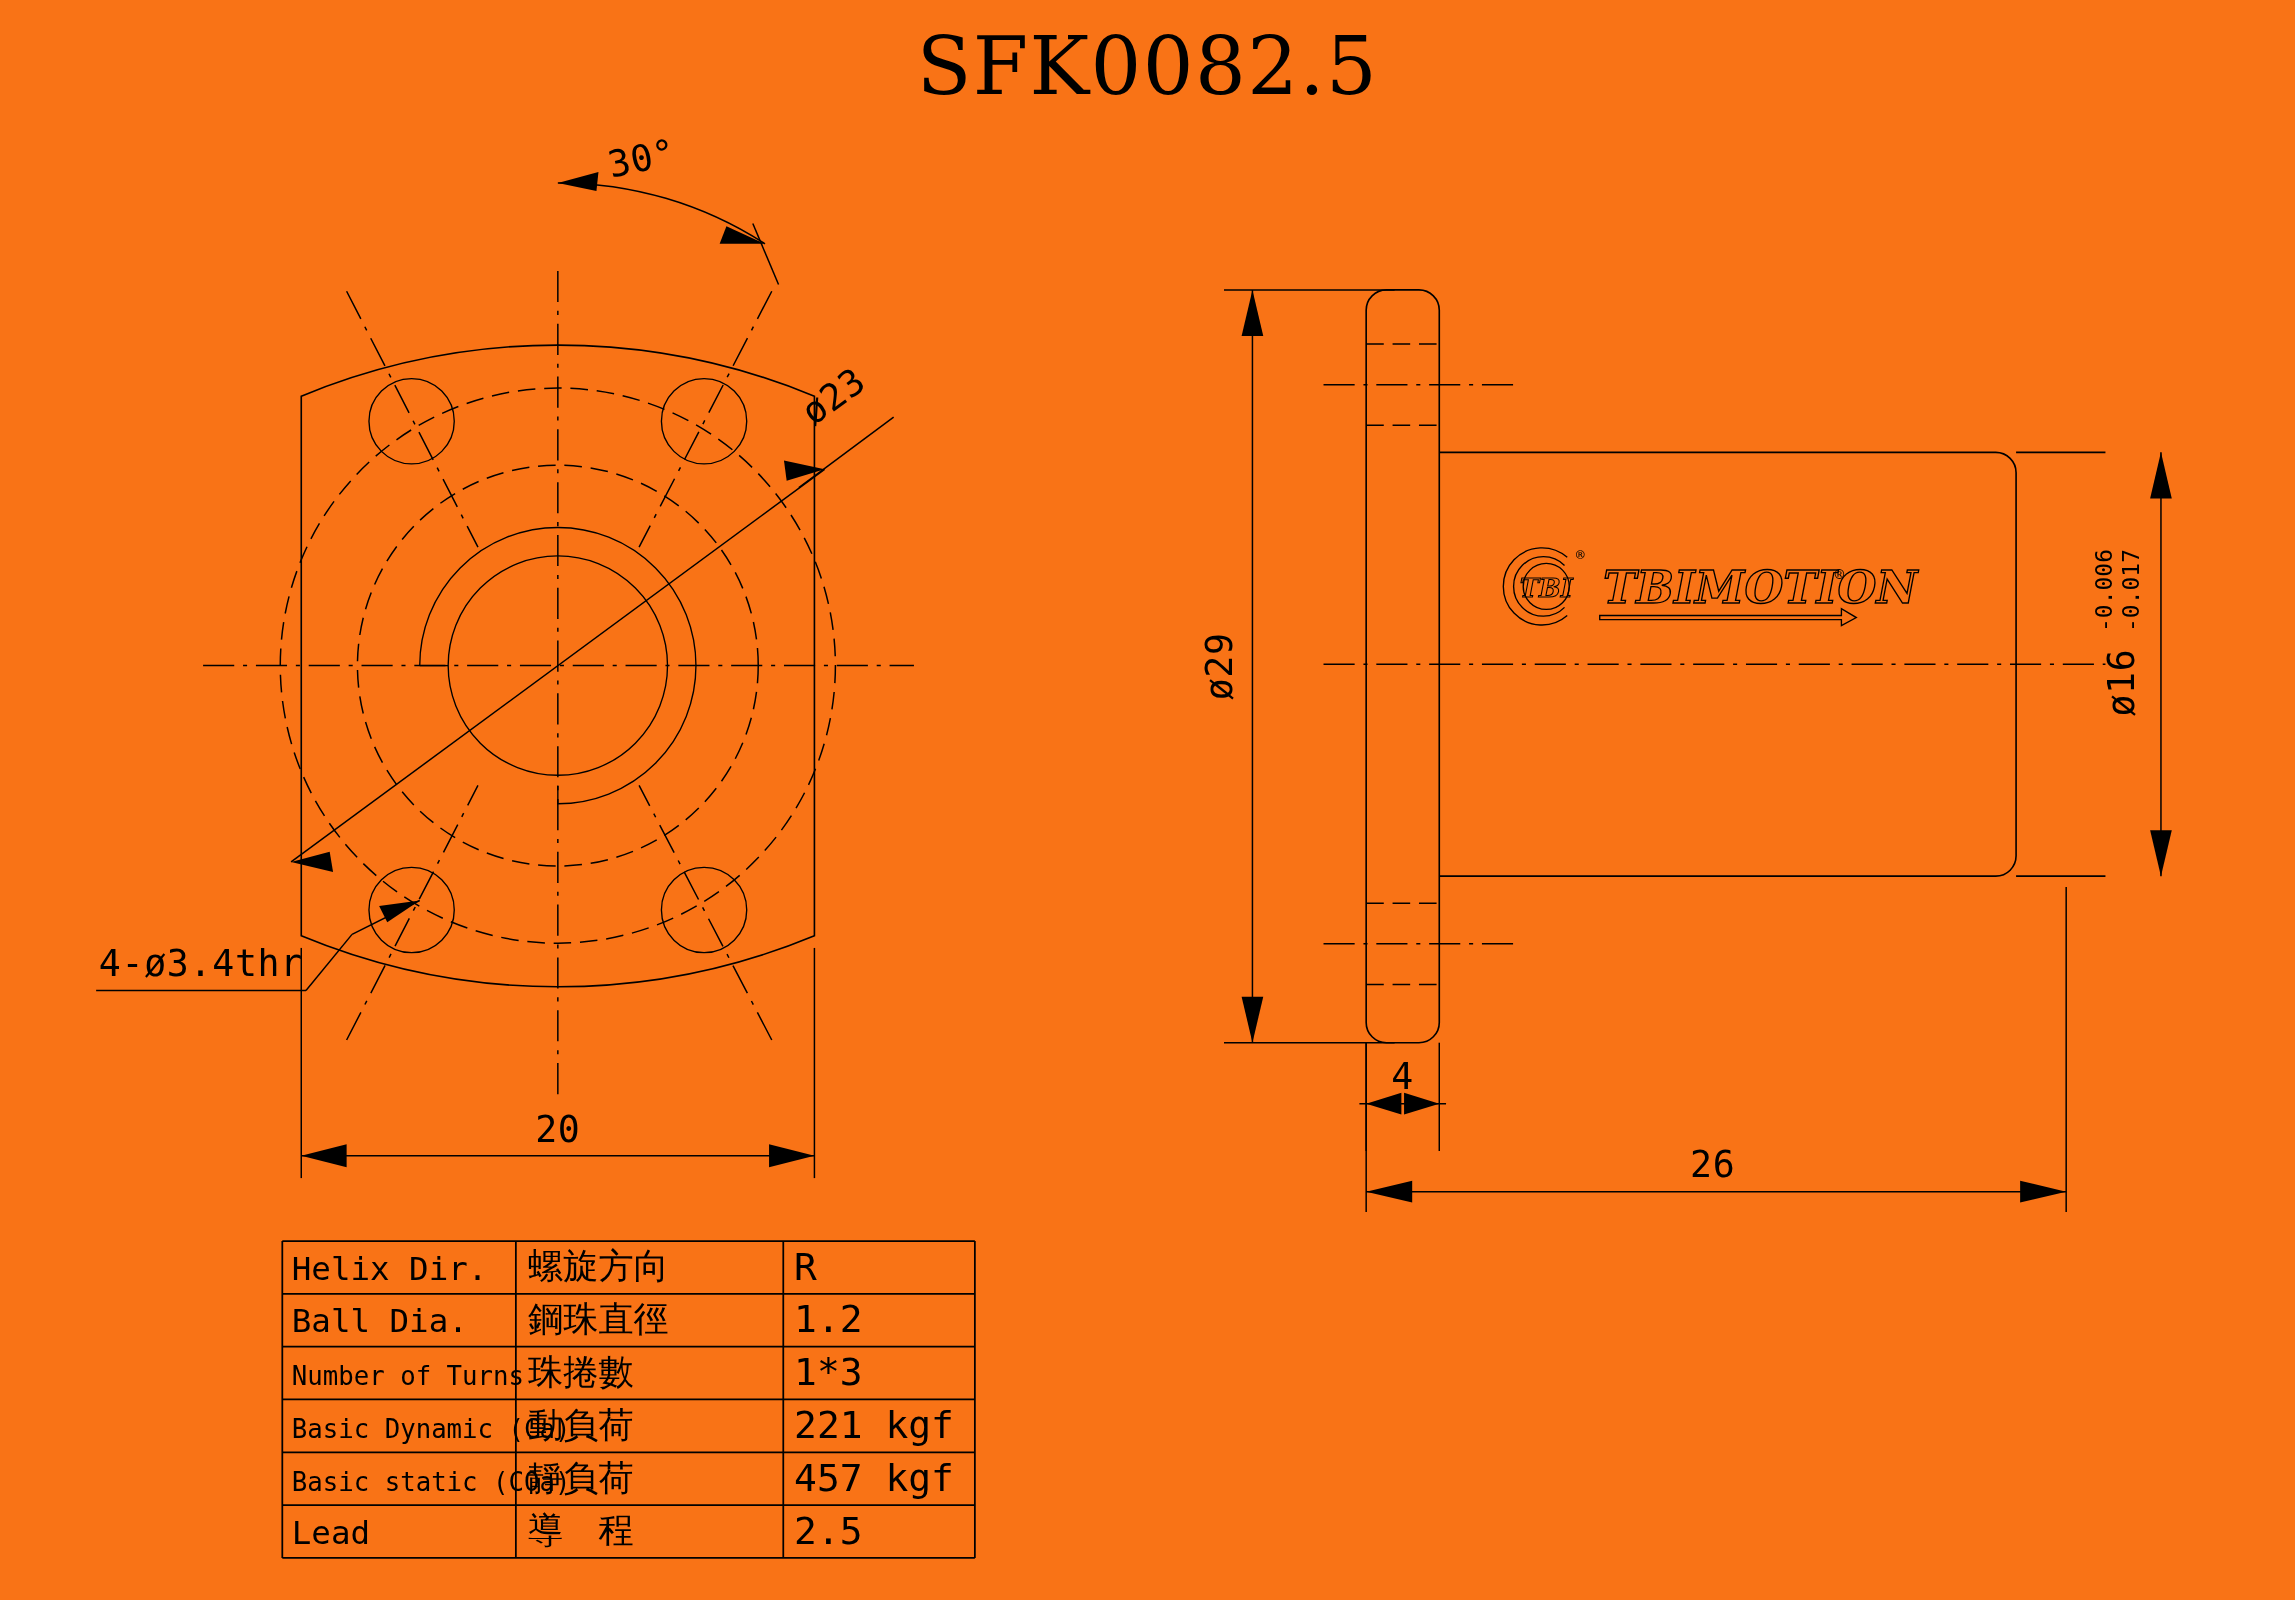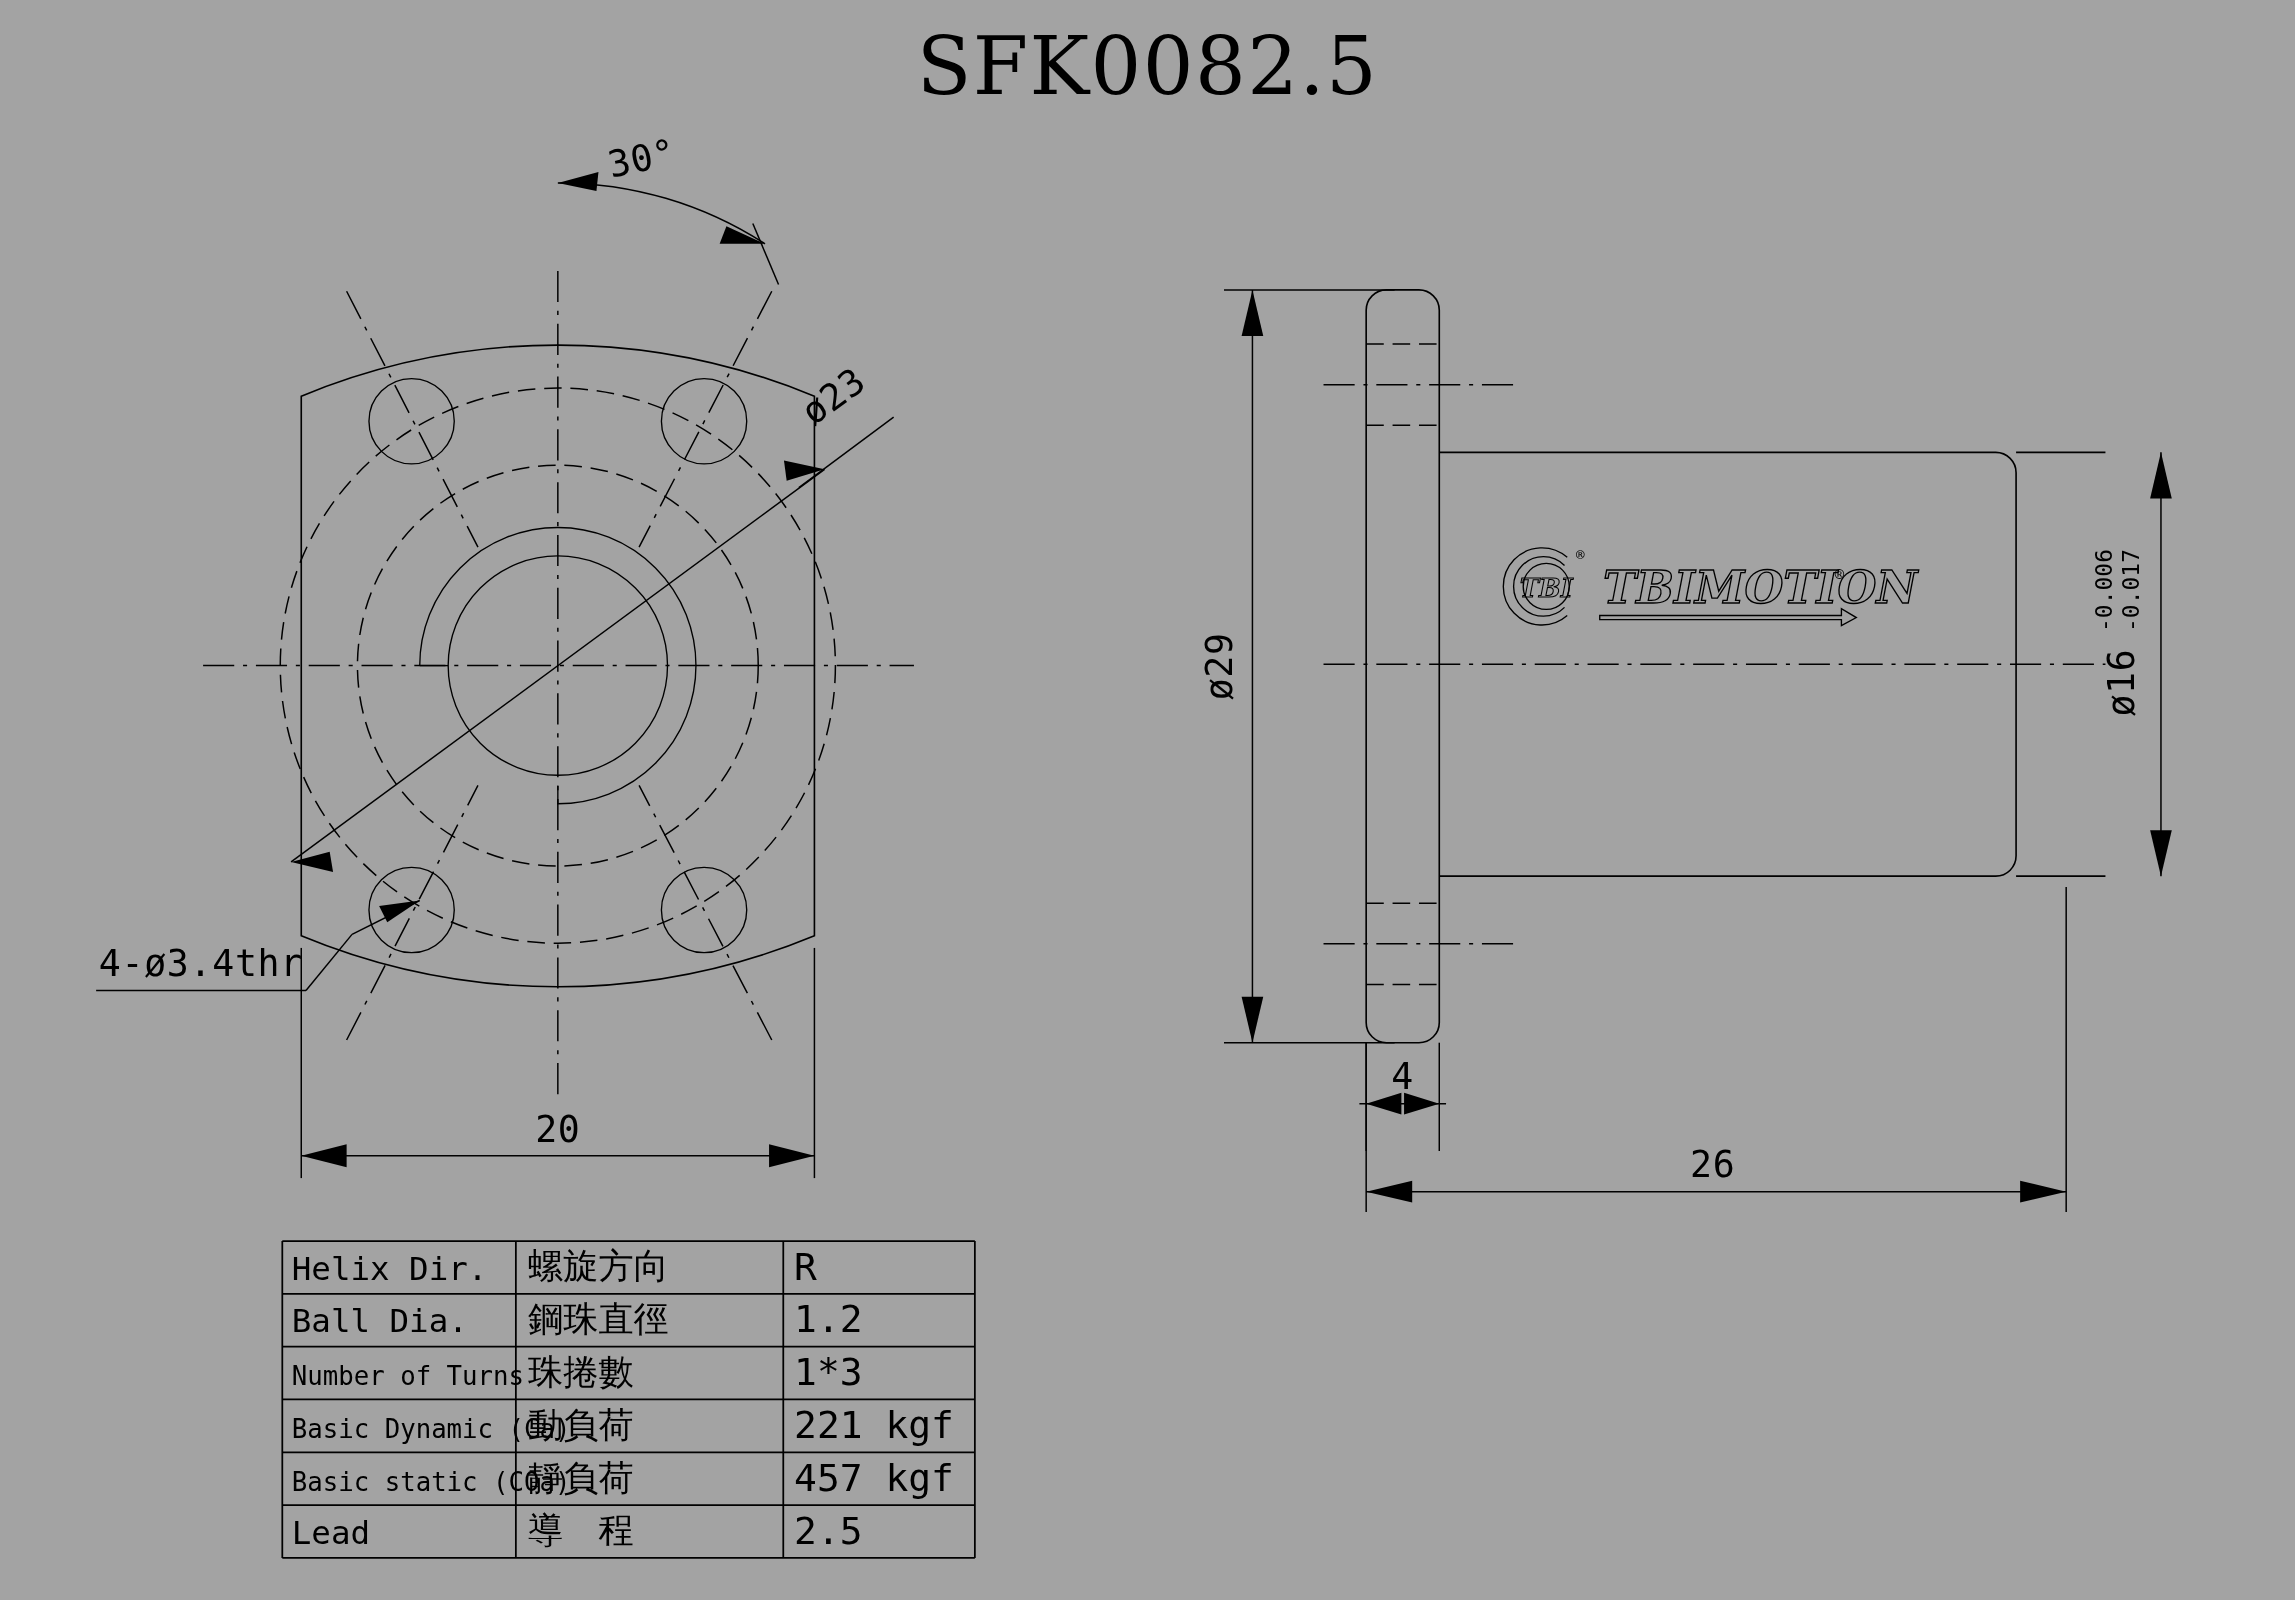--- a/index.html
+++ b/index.html
@@ -4,21 +4,21 @@
 <style>
   html, body {
     margin: 0;
     padding: 0;
     background: #ffffff;
   }
   #page {
     position: relative;
     width: 2295px;
     height: 1600px;
-    background: #a3a3a3;
+    background: #f97316;
     font-family: "DejaVu Sans Mono", monospace;
     overflow: hidden;
   }
   svg.drawing {
     position: absolute;
     left: 0;
     top: 0;
     width: 2295px;
     height: 1600px;
   }

